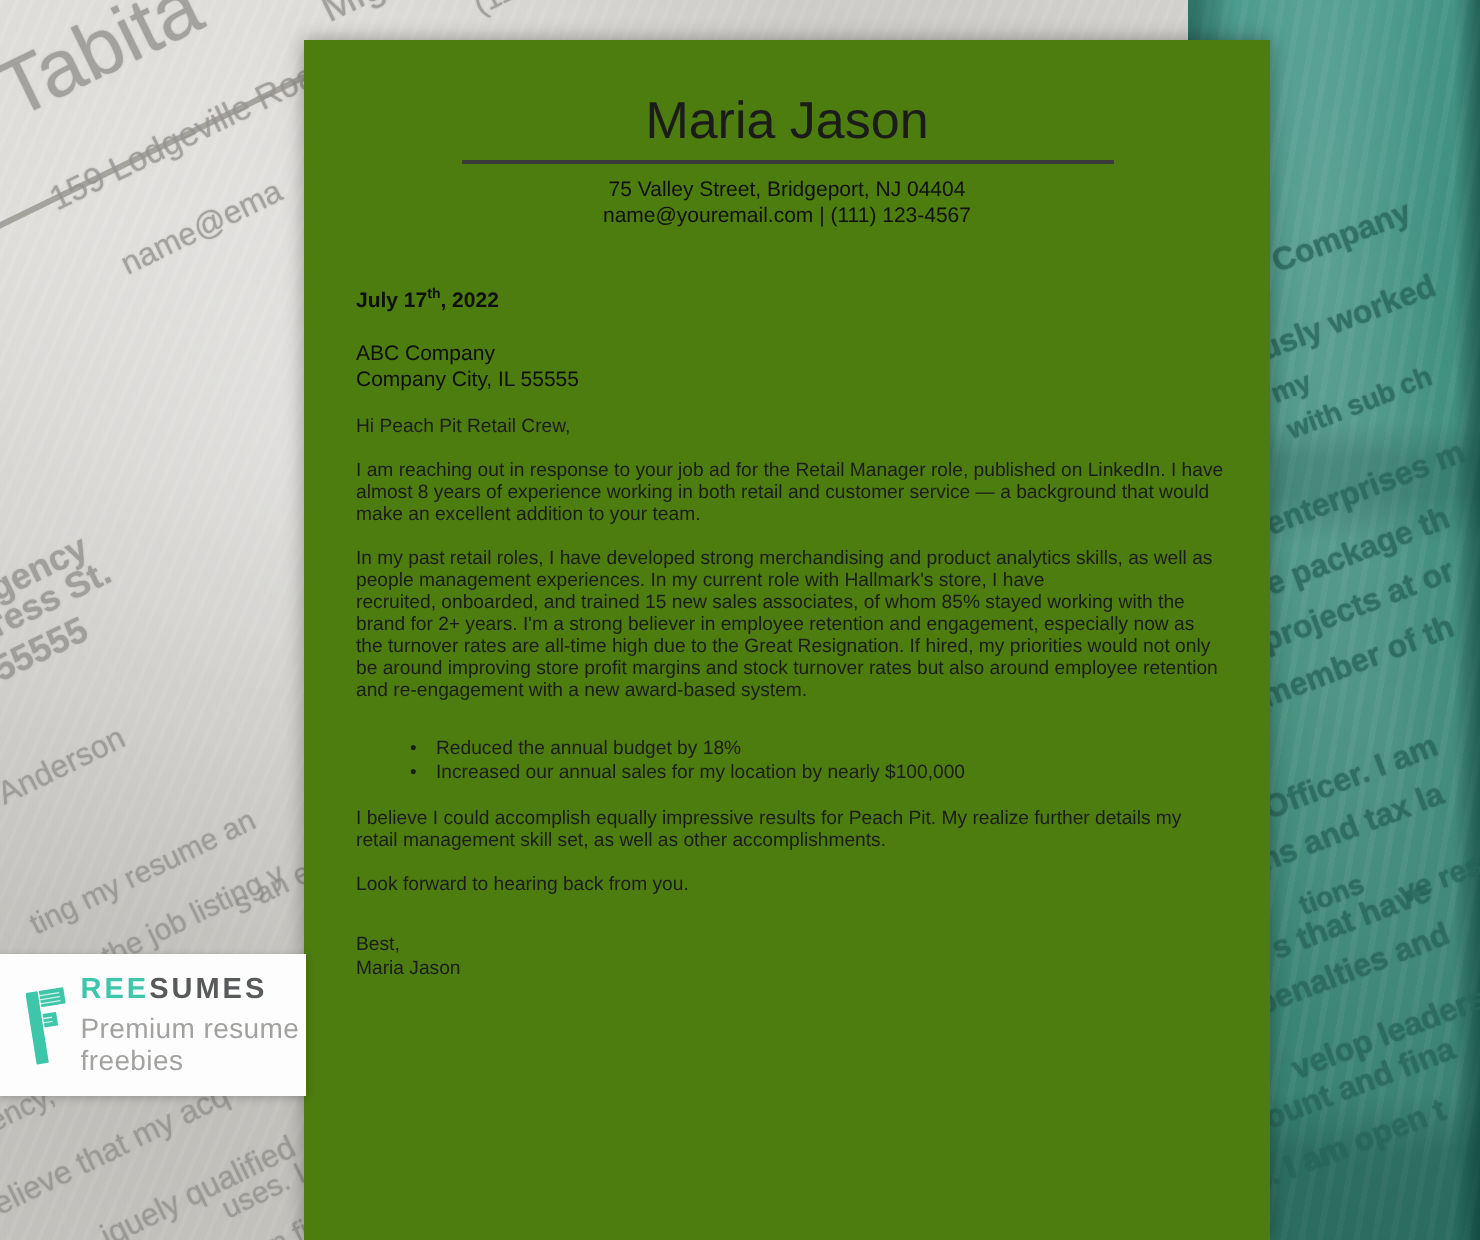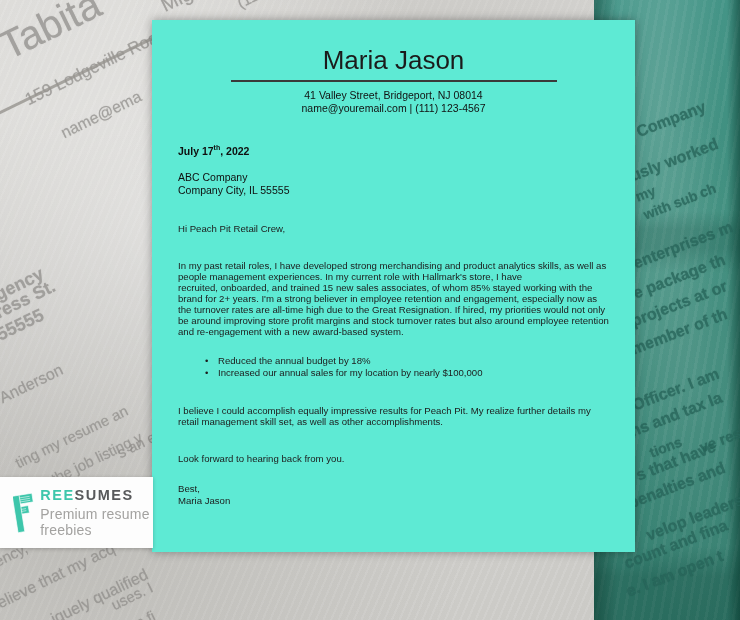--- a/index.html
+++ b/index.html
@@ -25,31 +25,31 @@
       linear-gradient(150deg,#46978a 0%,#3f8e7e 40%,#357d6e 100%);}
 
   
   .frag{position:absolute;white-space:nowrap;transform-origin:left center;line-height:1;}
   #bg-left-frags .frag{opacity:.72;text-shadow:0 0 1px rgba(120,118,114,.6);}
   #bg-right-frags .frag{opacity:.78;text-shadow:0 0 1px rgba(25,80,68,.7);}
   .tabita-underline{position:absolute;left:-14px;top:118px;width:196px;height:3px;
     background:#96948f;transform:rotate(-26deg);transform-origin:left center;opacity:.8;}
 
   
-  .doc{position:absolute;left:152px;top:20px;width:483px;height:532px;background:#5eead4;
+  .doc{position:absolute;left:152px;top:20px;width:483px;height:600px;background:#4d7c0f;
        box-shadow:0 0 9px rgba(0,0,0,.35);color:#1f1f1f;}
   .doc-name{margin-top:26px;text-align:center;font-size:26px;line-height:28px;color:#1b1b1b;}
   .doc-rule{width:326px;height:0;border-top:2px solid #3a3a3a;margin:6px auto 0;}
   .doc-address{margin-top:7px;text-align:center;font-size:10.5px;line-height:12.5px;color:#111;}
   .doc-body{padding:0 22px 0 26px;font-size:9.6px;line-height:11px;color:#1c1c1c;}
   .doc-date{margin-top:27px;font-size:10.5px;line-height:13px;font-weight:bold;color:#0f0f0f;}
   .doc-date sup{font-size:7px;}
   .doc-company{margin-top:13px;font-size:10.5px;line-height:13px;font-weight:normal;color:#0f0f0f;}
   .doc-salutation{margin-top:12px;}
-  .doc-par{margin-top:26px;}
+  .doc-par{margin-top:11px;}
   .doc-bullets{margin:18px 0 0 0;padding:0;list-style:none;}
   .doc-bullets li{display:flex;line-height:12px;}
   .doc-bullets .bdot{width:13px;margin-left:27px;flex:none;}
   .doc-signoff{margin-top:19px;line-height:12px;}
 
   
   .logo-band{position:absolute;left:0;top:477px;width:153px;height:71px;background:#fdfdfd;
     box-shadow:0 1px 4px rgba(0,0,0,.22);display:flex;align-items:center;padding-left:13px;box-sizing:border-box;z-index:6;}
   .logo-text{margin-left:4px;}
   .brand{font-size:14.5px;font-weight:bold;letter-spacing:1.5px;line-height:15px;}
@@ -103,34 +103,35 @@
       <span class="frag" style="left: 629px; top: 496px; font-size: 16px; font-weight: 600; color: rgb(39, 101, 90); transform: rotate(-21deg);">penalties and</span>
       <span class="frag" style="left: 647px; top: 528px; font-size: 16px; font-weight: 600; color: rgb(39, 101, 90); transform: rotate(-21deg);">velop leaders</span>
       <span class="frag" style="left: 625px; top: 556px; font-size: 16px; font-weight: 600; color: rgb(39, 101, 90); transform: rotate(-21deg);">count and fina</span>
       <span class="frag" style="left: 627px; top: 584px; font-size: 16px; font-weight: 600; color: rgb(39, 101, 90); transform: rotate(-21deg);">e. I am open t</span>
     </div>
 
   <div class="doc">
     <div class="doc-name">Maria Jason</div>
     <div class="doc-rule"></div>
     <div class="doc-address">
-      <div>41 Valley Street, Bridgeport, NJ 08014</div>
+      <div>75 Valley Street, Bridgeport, NJ 04404</div>
       <div>name@youremail.com | (111) 123-4567</div>
     </div>
 
     <div class="doc-body">
       <div class="doc-date"><span>July 17</span><sup>th</sup><span>, 2022</span></div>
 
       <div class="doc-company">
         <div>ABC Company</div>
         <div>Company City, IL 55555</div>
       </div>
 
       <div class="doc-par doc-salutation">Hi Peach Pit Retail Crew,</div>
 
+      <div class="doc-par">I am reaching out in response to your job ad for the Retail Manager role, published on LinkedIn.  I have almost 8 years of experience working in both retail and customer service — a background that would make an excellent addition to your team.</div>
 
       <div class="doc-par"><span>In my past retail roles, I have developed strong merchandising and product analytics skills, as well as people management experiences. In my current role with Hallmark's store, I have</span><br><span>recruited, onboarded, and trained 15 new sales associates, of whom 85% stayed working with the brand for 2+ years. I'm a strong believer in employee retention and engagement, especially now as the turnover rates are all-time high due to the Great Resignation. If hired, my priorities would not only be around improving store profit margins and stock turnover rates but also around employee retention and re-engagement with a new award-based system.</span></div>
 
 
       <ul class="doc-bullets">
         <li>
             <span class="bdot">•</span>
             <span>Reduced the annual budget by 18%</span>
           </li>
         <li>

